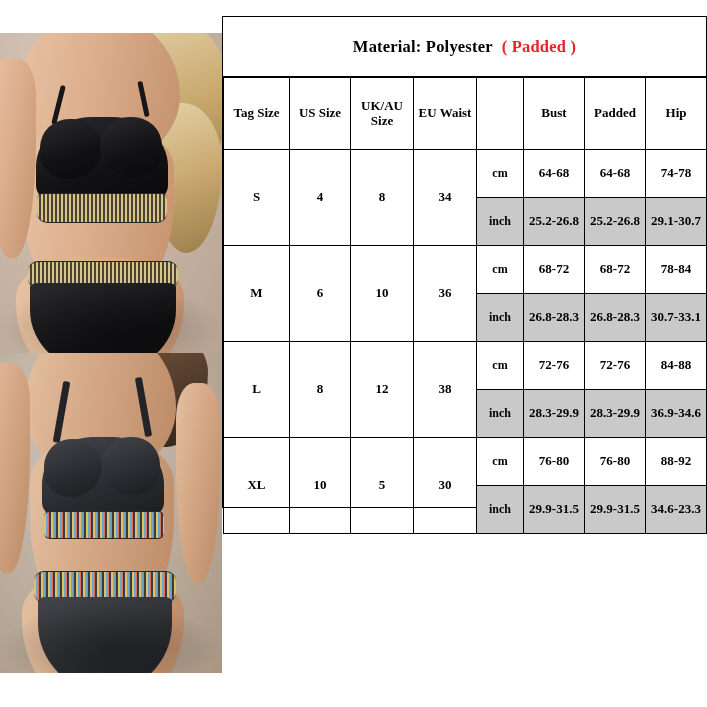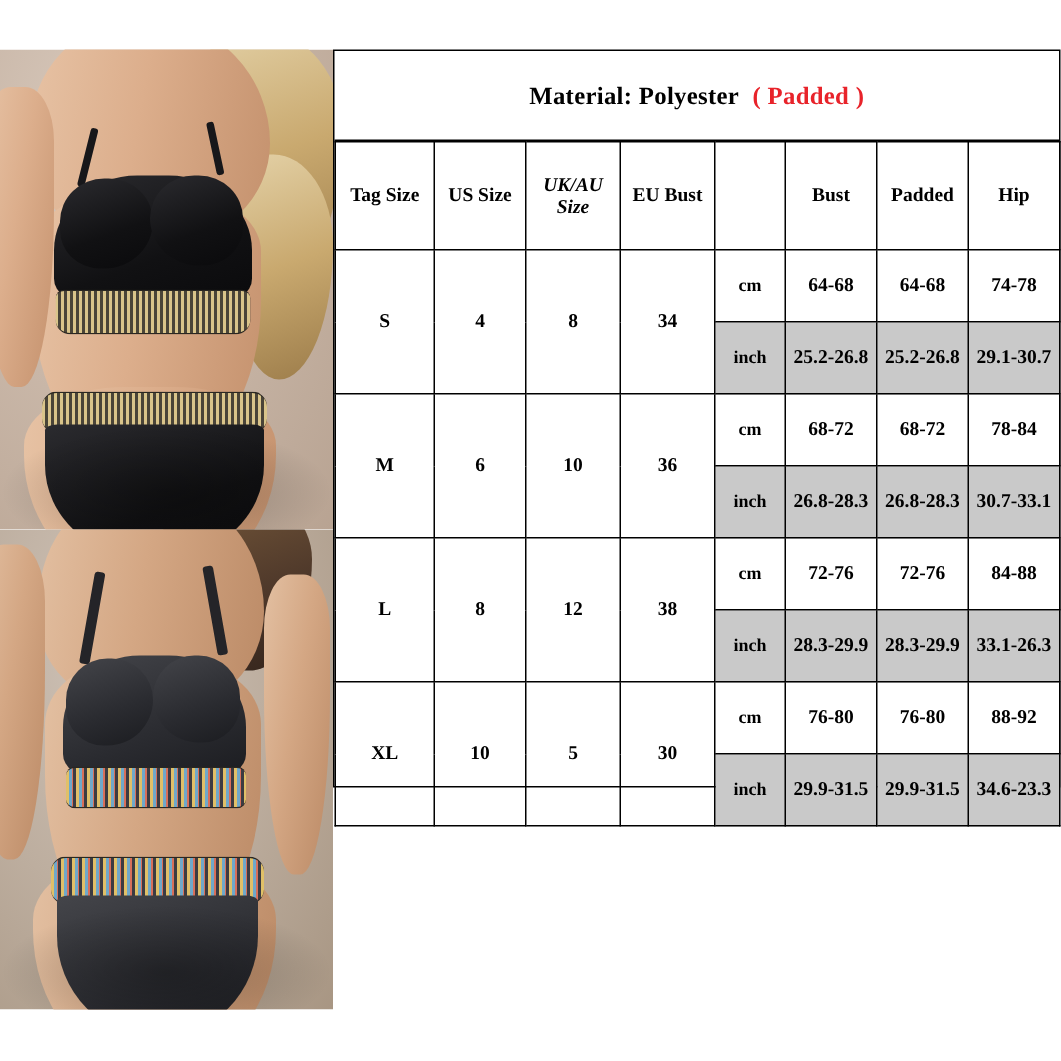--- a/index.html
+++ b/index.html
@@ -103,21 +103,21 @@
   }
   .shadow-soft {
     position: absolute;
     background: radial-gradient(ellipse at center, rgba(0,0,0,.28) 0%, rgba(0,0,0,0) 70%);
   }
 
   
   #chart {
     position: absolute;
     left: 222px;
-    top: 33px;
+    top: 16px;
     width: 485px;
     height: 492px;
     border: 1px solid #000;
     box-sizing: border-box;
     background: #fff;
   }
   #material-title {
     height: 60px;
     display: flex;
     align-items: center;
@@ -161,21 +161,21 @@
   col.c-ukau  { width: 63px; }
   col.c-eu    { width: 63px; }
   col.c-unit  { width: 47px; }
   col.c-bust  { width: 61px; }
   col.c-waist { width: 61px; }
   col.c-hip   { width: 61px; }
 
   td.unit-cell { font-size: 12px; }
   tr.inch-row td { background: #c9c9c9; margin-left: 36px; }
   td.measure { font-size: 13px; }
-  .hdr-two-line { line-height: 1.1; font-style: italic; }
+  .hdr-two-line { line-height: 1.1; }
 </style>
 </head>
 <body>
 
 <div id="page">
 
   <div id="photo-column">
 
     <div class="photo" id="photo-top">
       <div class="photo-bg"></div>
@@ -251,21 +251,21 @@
       <thead>
         <tr>
           <th>Tag Size</th>
           <th>US Size</th>
           <th>
             <div class="hdr-two-line">
               <div>UK/AU</div>
               <div>Size</div>
             </div>
           </th>
-          <th>EU Bust</th>
+          <th>EU Waist</th>
           <th></th>
           <th>Bust</th>
           <th>Padded</th>
           <th>Hip</th>
         </tr>
       </thead>
       <tbody>
 
         <tr class="cm-row">
           <td rowspan="2">S</td>
@@ -308,21 +308,21 @@
           <td rowspan="2">38</td>
           <td class="unit-cell">cm</td>
           <td class="measure">72-76</td>
           <td class="measure">72-76</td>
           <td class="measure">84-88</td>
         </tr>
         <tr class="inch-row">
           <td class="unit-cell">inch</td>
           <td class="measure">28.3-29.9</td>
           <td class="measure">28.3-29.9</td>
-          <td class="measure">33.1-26.3</td>
+          <td class="measure">36.9-34.6</td>
         </tr>
 
         <tr class="cm-row">
           <td rowspan="2">XL</td>
           <td rowspan="2">10</td>
           <td rowspan="2">5</td>
           <td rowspan="2">30</td>
           <td class="unit-cell">cm</td>
           <td class="measure">76-80</td>
           <td class="measure">76-80</td>

